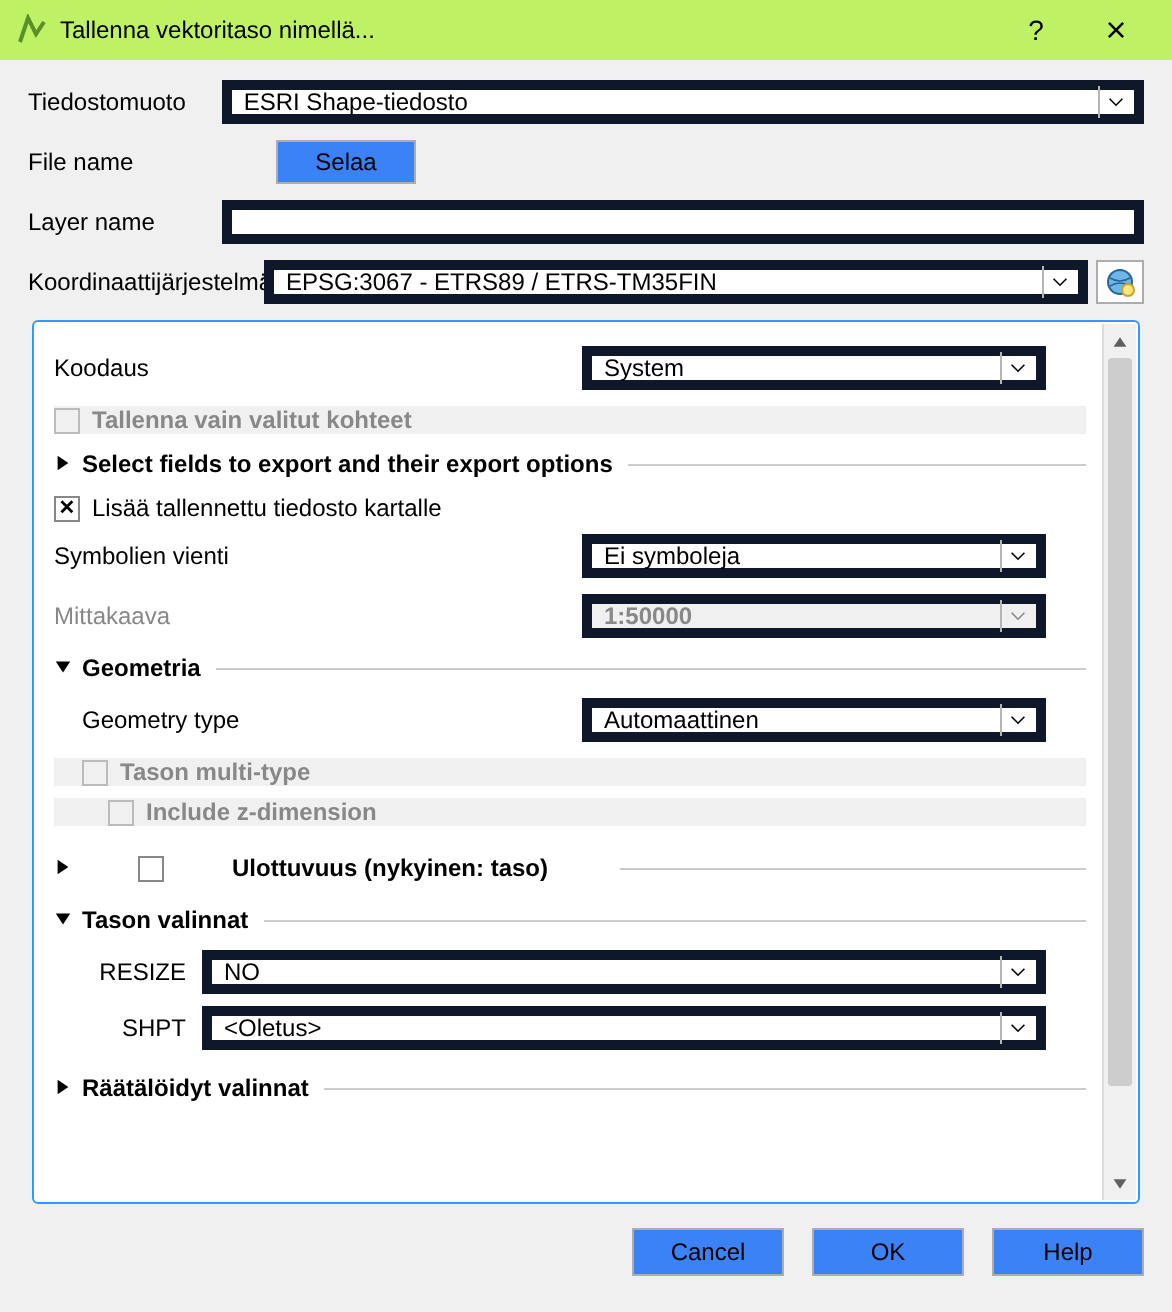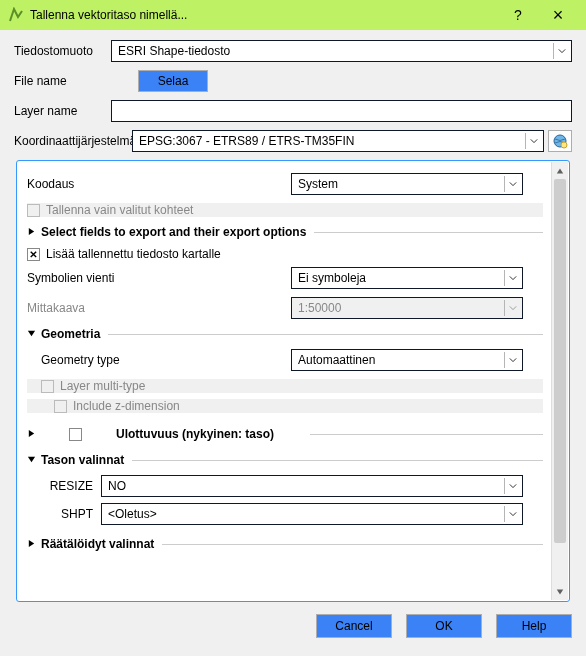--- a/index.html
+++ b/index.html
@@ -5,24 +5,24 @@
   * { box-sizing: border-box; font-family: "Segoe UI", Tahoma, sans-serif; font-size: 12px; }
   body { margin: 0; background: #f0f0f0; width: 586px; height: 656px; overflow: hidden; }
   .titlebar { height: 30px; background: #bef264; display: flex; align-items: center; padding: 0 8px; }
   .title-icon { width: 16px; height: 16px; margin-right: 6px; }
   .titlebar .title { flex: 1; color: #000; }
   .titlebar .tbtn { width: 40px; text-align: center; font-size: 14px; color: #000; }
   .content { padding: 10px 14px 0 14px; }
   .row { display: flex; align-items: center; margin-bottom: 8px; }
   .lbl { width: 118px; color: #000; }
   input[type=text], .select {
-    width: 100%; height: 22px; border: 1px solid #0f172a; background: #fff;
+    width: 100%; height: 22px; border: 5px solid #0f172a; background: #fff;
     padding: 0 4px; color: #000;
   }
-  .disabled { background: #f0f0f0; color: #888; }
+  .disabled { background: #f0f0f0; color: #888; font-weight: bold; }
   .select { display: flex; align-items: center; justify-content: space-between; padding: 0 2px 0 6px; }
   .select .arrow { width: 16px; height: 16px; border-left: 1px solid #b5b5b5; display:flex; align-items:center; justify-content:center; }
   .select .arrow svg { width: 8px; height: 8px; }
   .btn {
     height: 22px; min-width: 70px; background: #3b82f6; border: 1px solid #adadad;
     padding: 0 12px; margin-left: 6px; cursor: default; color: #000;
   }
   .btn-footer { min-width: 76px; height: 24px; }
   .panel {
     border: 1px solid #3399ff; border-radius: 3px; margin: 6px 2px 10px 2px;
@@ -180,21 +180,21 @@
           <span class="arrow">
               <svg viewBox="0 0 10 10">
                 <path d="M1 3 L5 7 L9 3" stroke="#000" fill="none"></path>
               </svg>
             </span>
         </div>
       </div>
 
       <div class="cb disabled" style="padding-left:14px">
         <span class="checkbox-box disabled"></span>
-        <span>Layer multi-type</span>
+        <span>Tason multi-type</span>
       </div>
       <div class="cb disabled" style="padding-left:27px">
         <span class="checkbox-box disabled"></span>
         <span>Include z-dimension</span>
       </div>
 
       <div class="group-head" style="margin-top:14px;gap:28px;">
         <span class="tri"><svg class="tri-r" viewBox="0 0 10 10">
               <polygon points="2,1 8,5 2,9" fill="#000"></polygon>
             </svg></span>

